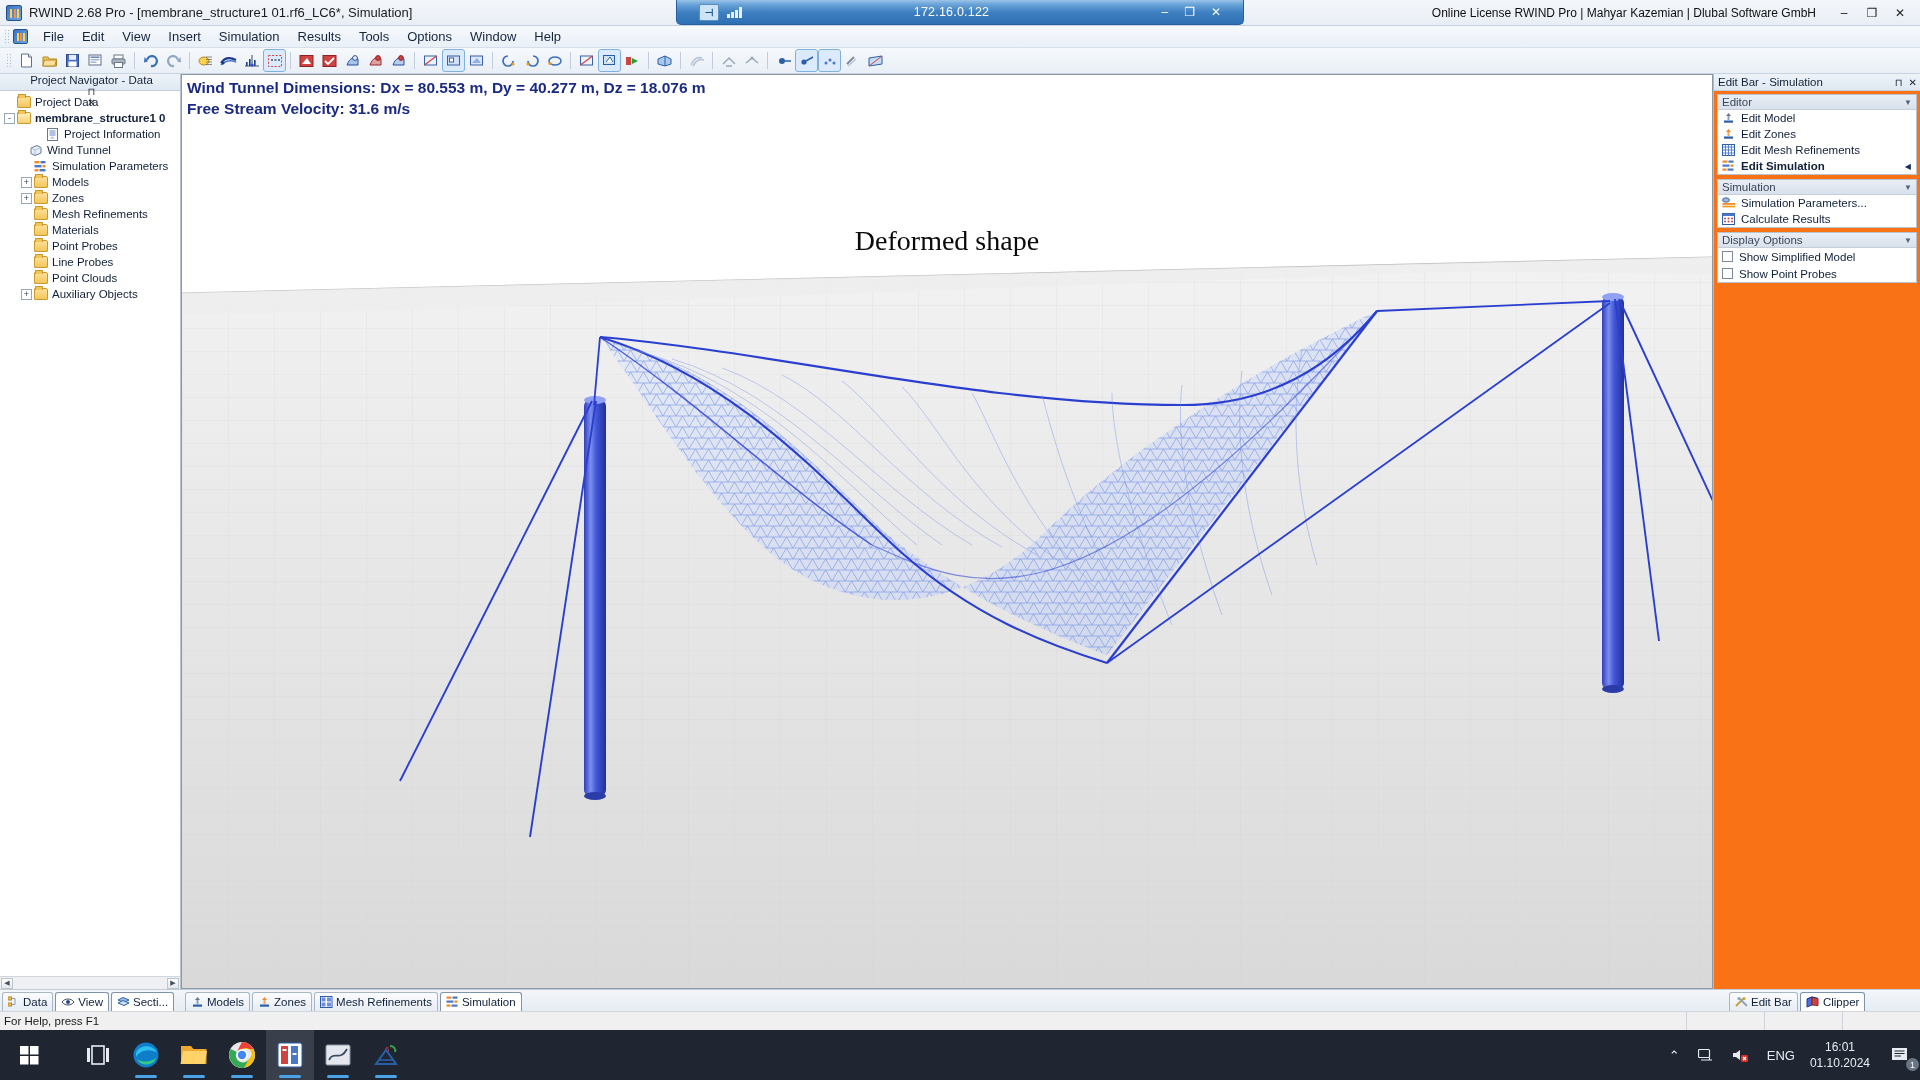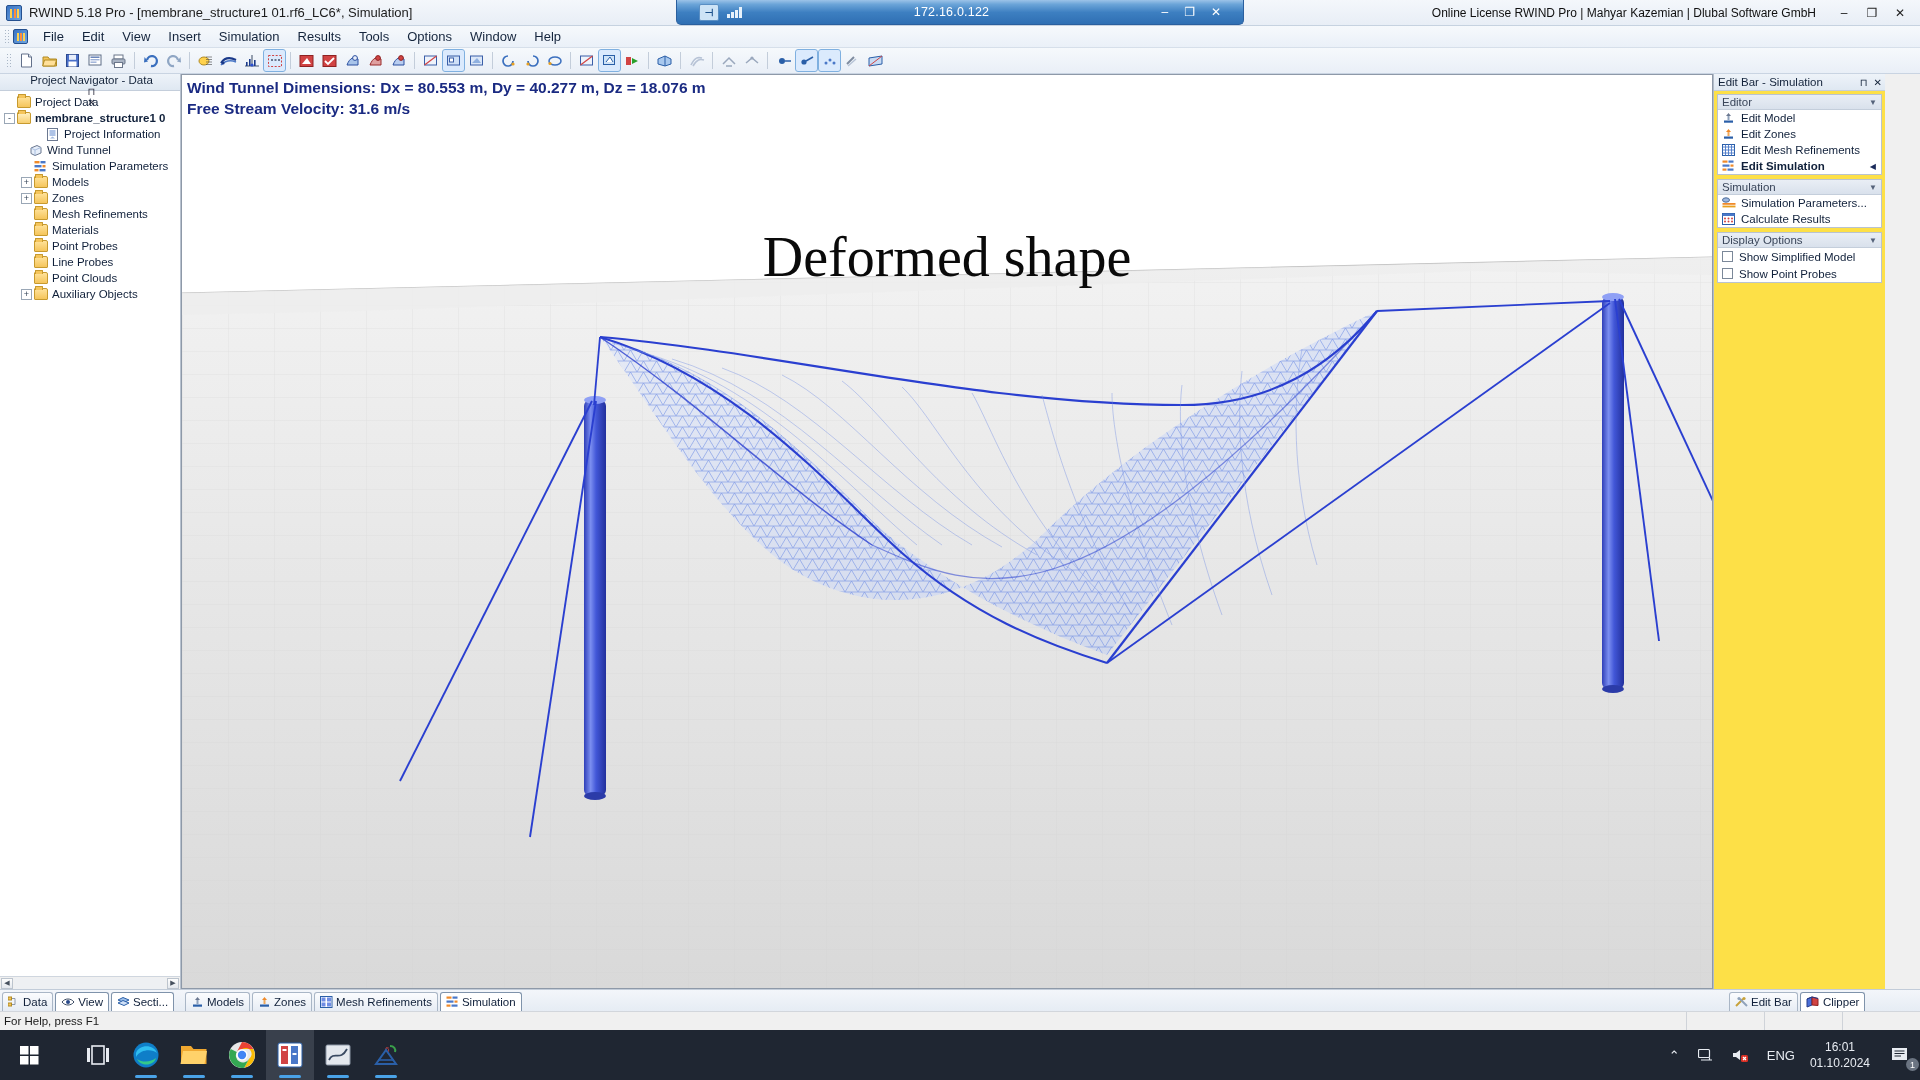--- a/index.html
+++ b/index.html
@@ -145,33 +145,33 @@
   .tabchip.sel { background:#fff; border-color:#7f93ab; font-weight:normal; }
 
   
   .viewport {
     position:absolute; left:181px; top:74px; width:1532px; height:915px;
     background:#ffffff; border:1px solid #8e99a8; overflow:hidden;
   }
   .vp-info { position:absolute; left:5px; top:2px; font-size:15.5px; font-weight:bold;
              color:#1a2a82; line-height:1.38; white-space:nowrap; }
   .vp-title { position:absolute; left:0; right:0; top:150px; text-align:center;
-              font-family:"Liberation Serif", serif; font-size:56px; color:#0a0a0a; }
+              font-family:"Liberation Serif", serif; font-size:28px; color:#0a0a0a; }
 
   
   .vp-tabs {
     position:absolute; left:181px; top:989px; width:1532px; height:22px;
     background:linear-gradient(to bottom,#f3f6fa,#e6ecf4);
     border-top:1px solid #c2ccd9; display:flex; align-items:flex-end; padding-left:4px;
   }
 
   
   .editbar {
-    position:absolute; left:1713px; top:74px; width:172px; height:915px;
-    background:#fde047; border-left:1px solid #b2bcc9;
+    position:absolute; left:1713px; top:74px; width:207px; height:915px;
+    background:#f97316; border-left:1px solid #b2bcc9;
     display:flex; flex-direction:column;
   }
   .eb-head {
     height:17px; background:linear-gradient(to bottom,#eef3f9,#dfe8f2);
     border-bottom:1px solid #c4cedb; display:flex; align-items:center;
     font-size:11.5px; color:#13233a; padding-left:4px;
   }
   .eb-head .sp{flex:1}
   .eb-body { padding:3px; }
   .eb-group { border:1px solid #b9c3d0; background:#fff; margin-bottom:4px; }
@@ -235,21 +235,21 @@
   .tray-clock { text-align:center; font-size:12px; line-height:1.35; padding:0 12px 0 6px; }
   .tray-notif { width:38px;height:50px;display:flex;align-items:center;justify-content:center;position:relative;}
 </style>
 </head>
 <body>
 
 <div id="app">
 
   <div class="titlebar">
     <div class="title-ico"></div>
-    <div class="title-text">RWIND 5.18 Pro - [membrane_structure1 01.rf6_LC6*, Simulation]</div>
+    <div class="title-text">RWIND 2.68 Pro - [membrane_structure1 01.rf6_LC6*, Simulation]</div>
     <div class="title-right">
       <div class="license-text">Online License RWIND Pro | Mahyar Kazemian | Dlubal Software GmbH</div>
       <div class="winbtn">–</div>
       <div class="winbtn">❐</div>
       <div class="winbtn close">✕</div>
     </div>
   </div>
 
   <div class="rdp-bar">
     <div class="rdp-pin">⊣</div>

